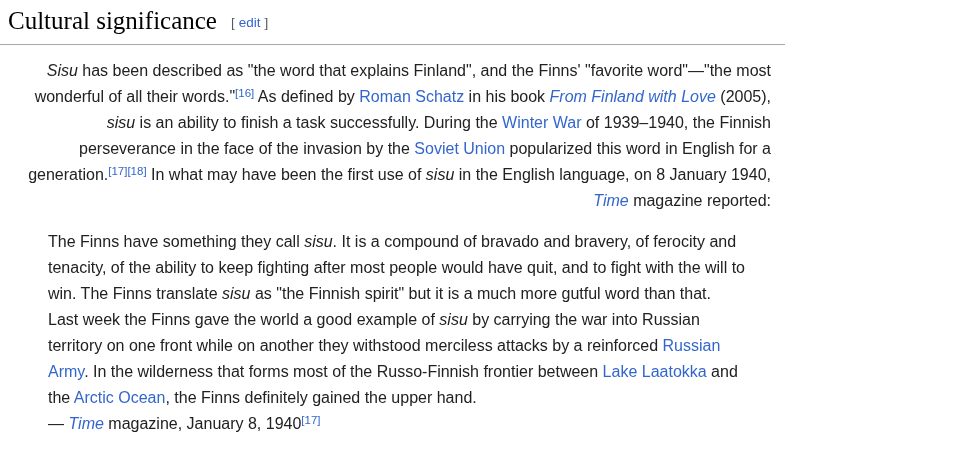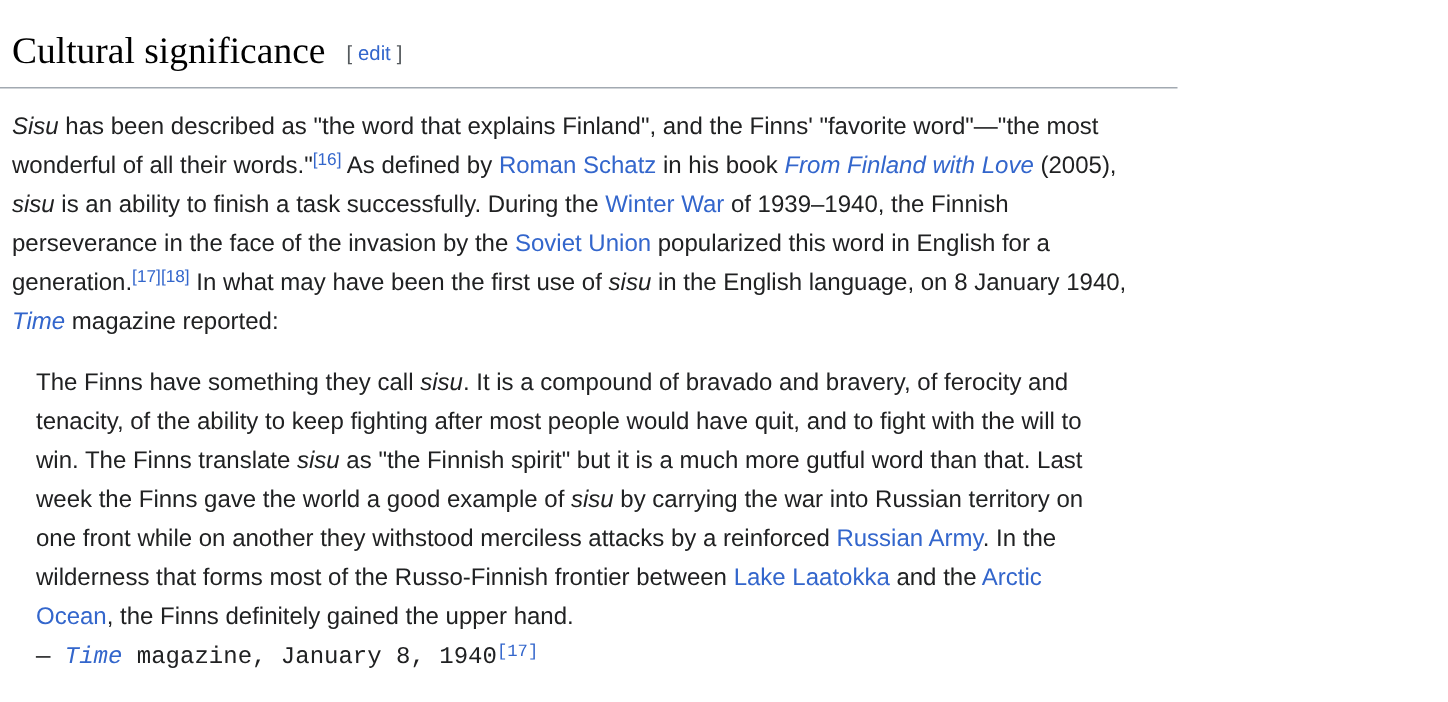--- a/index.html
+++ b/index.html
@@ -6,21 +6,21 @@
   body {
     width: 965px;
     height: 468px;
     overflow: hidden;
     background: #ffffff;
     color: #202122;
     font-family: "Liberation Sans", sans-serif;
     font-size: 16px;
     line-height: 1.625;
   }
-  .page { width: 785px; box-sizing: border-box; padding-top: 16px; }
+  .page { width: 785px; box-sizing: border-box; padding-top: 2px; }
 
   h2.section-heading {
     font-family: "Liberation Serif", "DejaVu Serif", serif;
     font-weight: normal;
     font-size: 25px;
     margin: 0;
     padding: 4px 12px 8px 8px;
     border-bottom: 1px solid #a2a9b1;
     line-height: 1.2;
     color: #000000;
@@ -31,27 +31,28 @@
     margin-left: 14px;
     vertical-align: middle;
     white-space: nowrap;
   }
   .mw-editsection .bracket { color: #54595d; }
   .mw-editsection a.edit-link { margin: 0 4px; }
 
   p.para {
     margin: 13px 0;
     padding: 0 14px 0 8px;
+    text-align: right;
   }
   blockquote.quote {
-    margin: 15px 40px 14px 24px;
+    margin: 15px 40px 14px 48px;
     padding: 0;
   }
   blockquote.quote p { margin: 0; }
-  p.attribution { margin: 13px 0 0 32px; font-family: Liberation Mono, monospace; }
+  p.attribution { margin: 13px 0 0 32px; }
 
   a { color: #3366cc; text-decoration: none; cursor: pointer; }
   a.italic { font-style: italic; }
   i { font-style: italic; }
 
   sup.reference {
     font-size: 11.5px;
     line-height: 1;
     vertical-align: baseline;
     position: relative;

